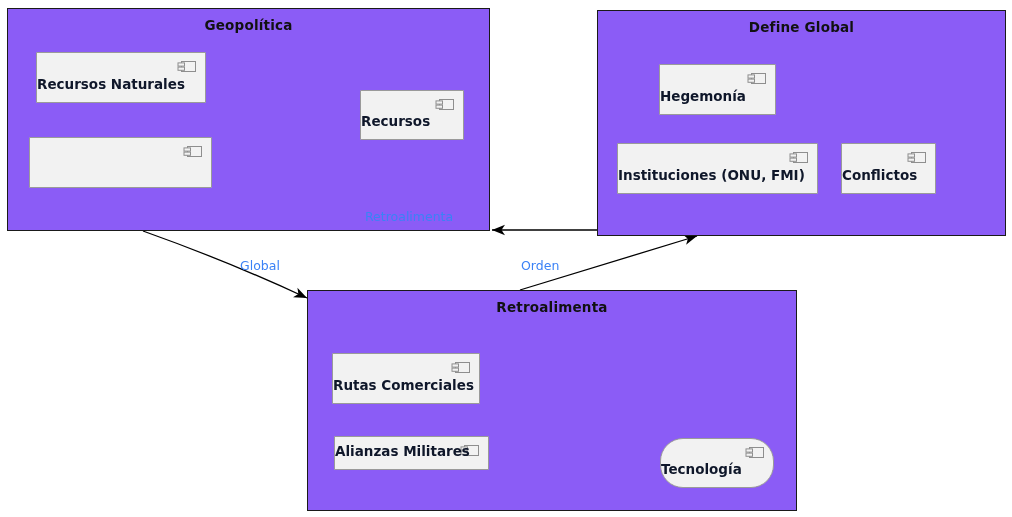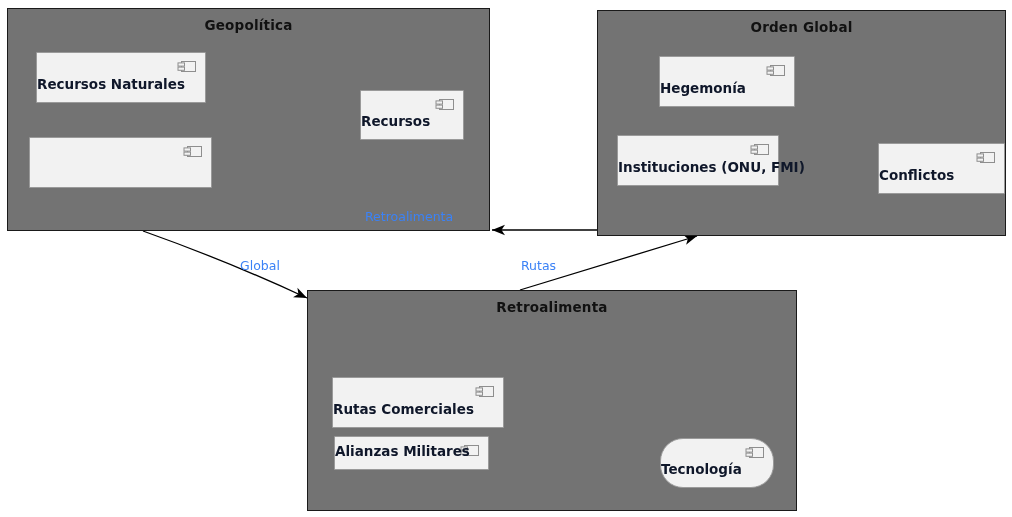--- a/index.html
+++ b/index.html
@@ -14,21 +14,21 @@
     overflow: hidden;
   }
   #canvas {
     position: relative;
     width: 1012px;
     height: 517px;
     background: #ffffff;
   }
   .package {
     position: absolute;
-    background: #737373;
+    background: #8b5cf6;
     border: 1.4px solid #1a1a1a;
     box-sizing: border-box;
   }
   .package-title {
     position: absolute;
     left: 0;
     right: 0;
     text-align: center;
     font-size: 13.5px;
     font-weight: bold;
@@ -115,50 +115,50 @@
         <div class="component-label">Recursos</div>
       </div>
       <div class="component" style="left: 29px; top: 137px; width: 183px; height: 51px;">
         <svg class="comp-icon" viewBox="0 0 20 13">
           <rect x="4.5" y="1.5" width="14" height="10" fill="#f2f2f2" stroke="#8e8e8e" stroke-width="1"></rect>
           <rect x="1" y="2.9" width="6.5" height="3.2" fill="#f2f2f2" stroke="#8e8e8e" stroke-width="1"></rect>
           <rect x="1" y="7.1" width="6.5" height="3.2" fill="#f2f2f2" stroke="#8e8e8e" stroke-width="1"></rect>
         </svg>
       </div>
       <div class="package" style="left: 597px; top: 10px; width: 409px; height: 226px;">
-        <div class="package-title" style="top: 8px;">Orden Global</div>
+        <div class="package-title" style="top: 8px;">Define Global</div>
       </div>
-      <div class="component" style="left: 659px; top: 56px; width: 136px; height: 51px;">
+      <div class="component" style="left: 659px; top: 64px; width: 117px; height: 51px;">
         <svg class="comp-icon" viewBox="0 0 20 13">
           <rect x="4.5" y="1.5" width="14" height="10" fill="#f2f2f2" stroke="#8e8e8e" stroke-width="1"></rect>
           <rect x="1" y="2.9" width="6.5" height="3.2" fill="#f2f2f2" stroke="#8e8e8e" stroke-width="1"></rect>
           <rect x="1" y="7.1" width="6.5" height="3.2" fill="#f2f2f2" stroke="#8e8e8e" stroke-width="1"></rect>
         </svg>
         <div class="component-label">Hegemonía</div>
       </div>
-      <div class="component" style="left: 617px; top: 135px; width: 162px; height: 51px;">
+      <div class="component" style="left: 617px; top: 143px; width: 201px; height: 51px;">
         <svg class="comp-icon" viewBox="0 0 20 13">
           <rect x="4.5" y="1.5" width="14" height="10" fill="#f2f2f2" stroke="#8e8e8e" stroke-width="1"></rect>
           <rect x="1" y="2.9" width="6.5" height="3.2" fill="#f2f2f2" stroke="#8e8e8e" stroke-width="1"></rect>
           <rect x="1" y="7.1" width="6.5" height="3.2" fill="#f2f2f2" stroke="#8e8e8e" stroke-width="1"></rect>
         </svg>
         <div class="component-label">Instituciones (ONU, FMI)</div>
       </div>
-      <div class="component" style="left: 878px; top: 143px; width: 127px; height: 51px;">
+      <div class="component" style="left: 841px; top: 143px; width: 95px; height: 51px;">
         <svg class="comp-icon" viewBox="0 0 20 13">
           <rect x="4.5" y="1.5" width="14" height="10" fill="#f2f2f2" stroke="#8e8e8e" stroke-width="1"></rect>
           <rect x="1" y="2.9" width="6.5" height="3.2" fill="#f2f2f2" stroke="#8e8e8e" stroke-width="1"></rect>
           <rect x="1" y="7.1" width="6.5" height="3.2" fill="#f2f2f2" stroke="#8e8e8e" stroke-width="1"></rect>
         </svg>
         <div class="component-label">Conflictos</div>
       </div>
       <div class="package" style="left: 307px; top: 290px; width: 490px; height: 221px;">
         <div class="package-title" style="top: 8px;">Retroalimenta</div>
       </div>
-      <div class="component" style="left: 332px; top: 353px; width: 172px; height: 51px; margin-top: 24px;">
+      <div class="component" style="left: 332px; top: 353px; width: 148px; height: 51px;">
         <svg class="comp-icon" viewBox="0 0 20 13">
           <rect x="4.5" y="1.5" width="14" height="10" fill="#f2f2f2" stroke="#8e8e8e" stroke-width="1"></rect>
           <rect x="1" y="2.9" width="6.5" height="3.2" fill="#f2f2f2" stroke="#8e8e8e" stroke-width="1"></rect>
           <rect x="1" y="7.1" width="6.5" height="3.2" fill="#f2f2f2" stroke="#8e8e8e" stroke-width="1"></rect>
         </svg>
         <div class="component-label">Rutas Comerciales</div>
       </div>
       <div class="component" style="left: 334px; top: 436px; width: 155px; height: 34px;">
         <svg class="comp-icon" viewBox="0 0 20 13">
           <rect x="4.5" y="1.5" width="14" height="10" fill="#f2f2f2" stroke="#8e8e8e" stroke-width="1"></rect>
@@ -171,16 +171,16 @@
         <svg class="comp-icon" viewBox="0 0 20 13">
           <rect x="4.5" y="1.5" width="14" height="10" fill="#f2f2f2" stroke="#8e8e8e" stroke-width="1"></rect>
           <rect x="1" y="2.9" width="6.5" height="3.2" fill="#f2f2f2" stroke="#8e8e8e" stroke-width="1"></rect>
           <rect x="1" y="7.1" width="6.5" height="3.2" fill="#f2f2f2" stroke="#8e8e8e" stroke-width="1"></rect>
         </svg>
         <div class="component-label">Tecnología</div>
       </div>
     </div>
   <div id="edge-labels">
       <div class="edge-label" style="left: 240px; top: 258px;">Global</div>
-      <div class="edge-label" style="left: 521px; top: 258px;">Rutas</div>
+      <div class="edge-label" style="left: 521px; top: 258px;">Orden</div>
       <div class="edge-label" style="left: 365px; top: 209px;">Retroalimenta</div>
     </div>
 </div>
 
 </body></html>

